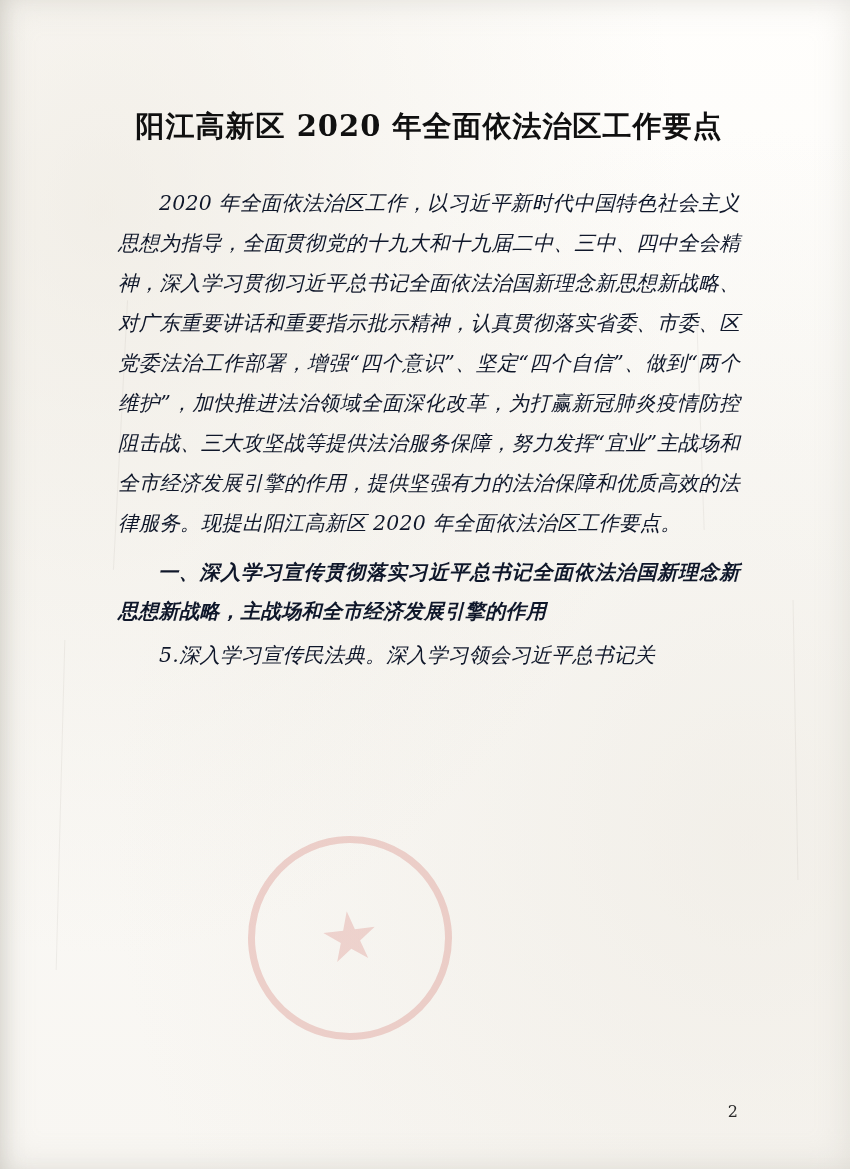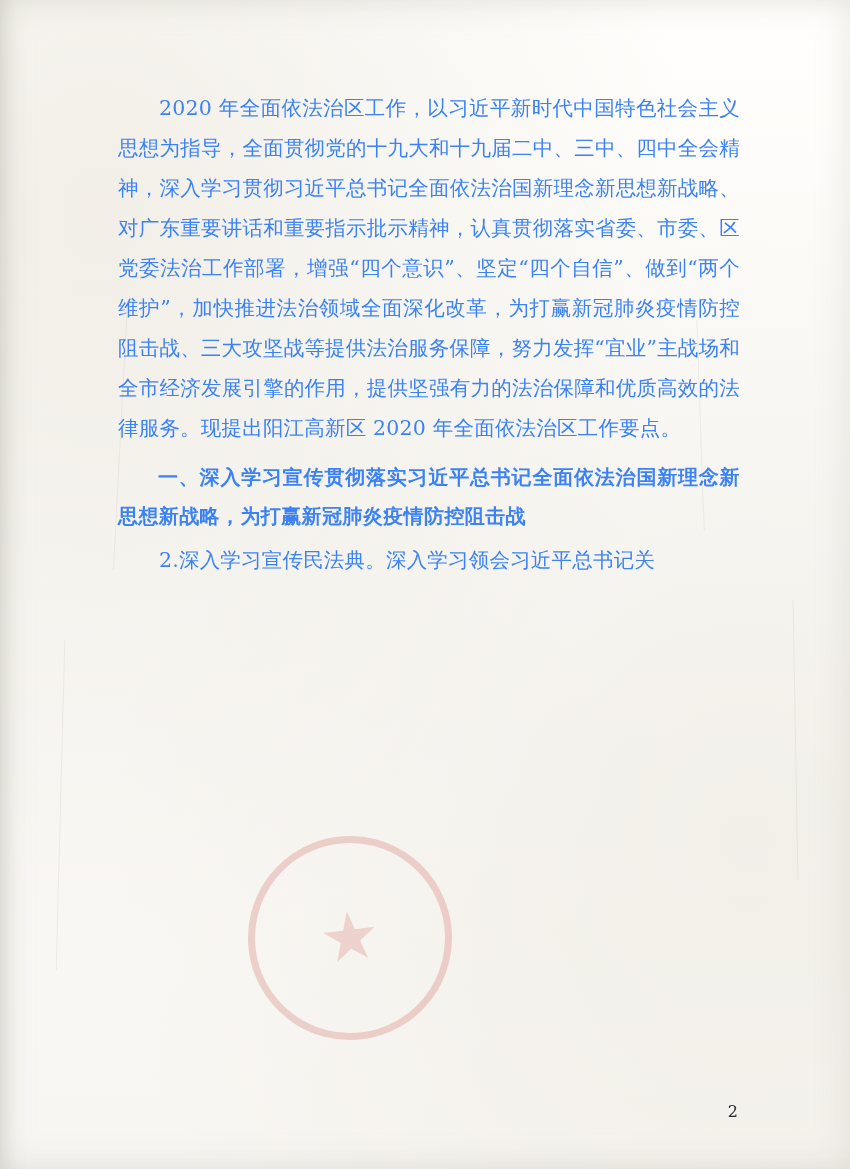--- a/index.html
+++ b/index.html
@@ -85,21 +85,22 @@
     color: #101010;
   }
   .para {
     font-size: 20.5px;
     line-height: 40px;
     text-align: justify;
     text-justify: inter-ideograph;
     text-indent: 2em;
     margin: 0 0 2px 0;
     letter-spacing: 0.2px;
-    color: #3b82f6;
+    color: #0f172a;
+    font-style: italic;
   }
   .para.heading {
     font-family: "DejaVu Sans", sans-serif;
     font-weight: 700;
     letter-spacing: 0.4px;
     font-size: 20px;
     line-height: 39px;
     margin-top: 10px;
     margin-bottom: 4px;
   }
@@ -117,24 +118,25 @@
 
 <div class="page">
   <div class="paper-tint"></div>
   <div class="streak s1"></div>
   <div class="streak s2"></div>
   <div class="streak s3"></div>
   <div class="streak s4"></div>
   <div class="seal"></div>
 
   <div class="content">
+    <h1 class="doc-title">阳江高新区 2020 年全面依法治区工作要点</h1>
 
     <p class="para">2020 年全面依法治区工作，以习近平新时代中国特色社会主义思想为指导，全面贯彻党的十九大和十九届二中、三中、四中全会精神，深入学习贯彻习近平总书记全面依法治国新理念新思想新战略、对广东重要讲话和重要指示批示精神，认真贯彻落实省委、市委、区党委法治工作部署，增强“四个意识”、坚定“四个自信”、做到“两个维护”，加快推进法治领域全面深化改革，为打赢新冠肺炎疫情防控阻击战、三大攻坚战等提供法治服务保障，努力发挥“宜业”主战场和全市经济发展引擎的作用，提供坚强有力的法治保障和优质高效的法律服务。现提出阳江高新区 2020 年全面依法治区工作要点。</p>
 
-    <p class="para heading">一、深入学习宣传贯彻落实习近平总书记全面依法治国新理念新思想新战略，为打赢新冠肺炎疫情防控阻击战</p>
+    <p class="para heading">一、深入学习宣传贯彻落实习近平总书记全面依法治国新理念新思想新战略，主战场和全市经济发展引擎的作用</p>
 
 
-    <p class="para">2.深入学习宣传民法典。深入学习领会习近平总书记关</p>
+    <p class="para">5.深入学习宣传民法典。深入学习领会习近平总书记关</p>
   </div>
 
   <div class="page-number">2</div>
   <div class="edge-shadow"></div>
 </div>
 
 </body></html>

